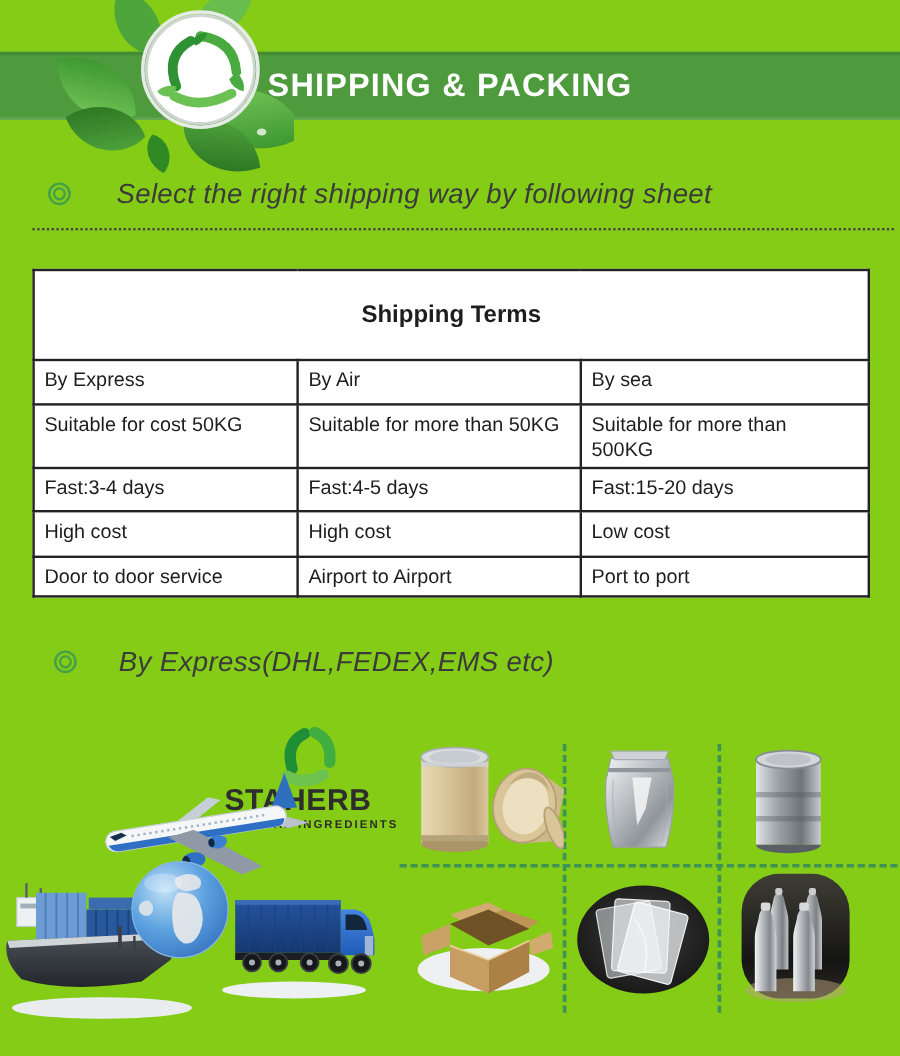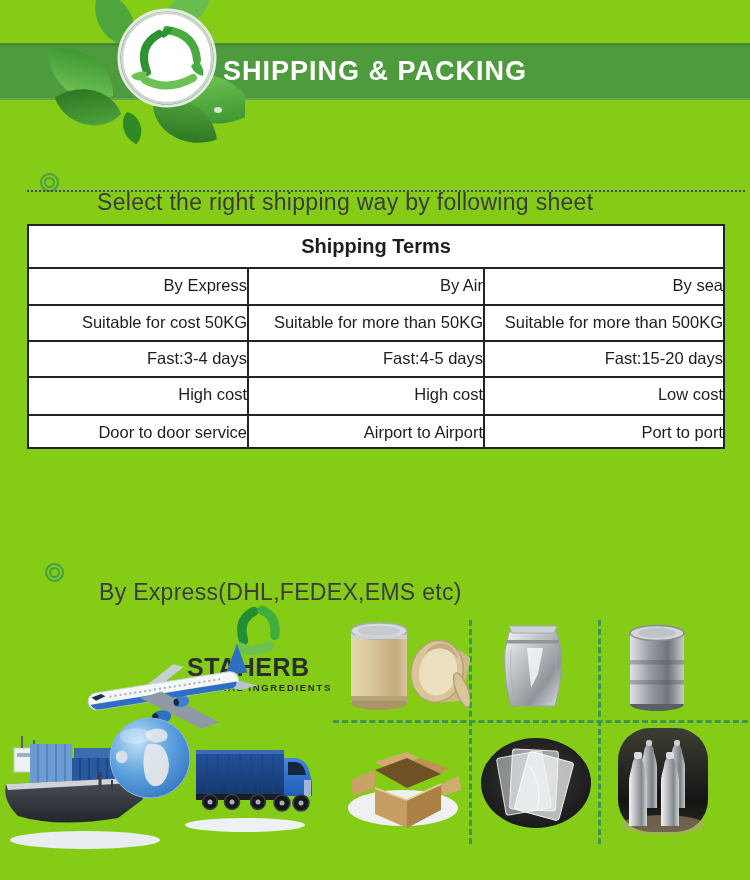--- a/index.html
+++ b/index.html
@@ -9,39 +9,39 @@
   
   .banner{position:absolute;left:0;top:43px;width:750px;height:57px;background:#4d9b3c;
           box-shadow:inset 0 3px 0 rgba(0,0,0,0.10), inset 0 -2px 0 rgba(255,255,255,0.12);}
   .banner-title{position:absolute;left:0;right:0;top:50%;transform:translateY(-52%);
           text-align:center;color:#ffffff;font-size:27px;font-weight:700;letter-spacing:1px;}
 
   .logo-leaves{position:absolute;left:35px;top:-6px;width:210px;height:150px;z-index:5;}
 
   
   .heading{position:absolute;display:flex;align-items:center;}
-  .heading .txt{font-size:23px;color:#3b3b3b;letter-spacing:.3px;margin-top:41px;}
+  .heading .txt{font-style:italic;font-size:23px;color:#3b3b3b;letter-spacing:.3px;}
   .h1{left:40px;top:148px;}
   .h2{left:45px;top:538px;}
   .bullet{position:relative;width:15px;height:15px;border:2px solid #45a049;border-radius:50%;
           display:inline-block;flex:0 0 auto;}
   .bullet .in{position:absolute;left:50%;top:50%;width:7px;height:7px;margin:-5.5px 0 0 -5.5px;
           border:2px solid #45a049;border-radius:50%;}
   .h1 .txt{margin-left:38px;}
   .h2 .txt{margin-left:35px;}
 
   .dotted-line{position:absolute;left:27px;top:190px;width:718px;border-top:2px dotted #474747;}
 
   
   table.ship{position:absolute;left:27px;top:224px;width:696px;border-collapse:collapse;
              table-layout:fixed;background:#fff;}
   table.ship th, table.ship td{border:2px solid #232323;color:#1d1d1d;}
-  table.ship th{font-size:20px;font-weight:600;text-align:center;padding:9px 4px;}
-  table.ship td{font-size:16.5px;font-weight:400;text-align:right;vertical-align:top;
-                padding:6px 0 4px 8px;line-height:1.25;}
+  table.ship th{font-size:20px;font-weight:600;text-align:center;padding:25px 4px;}
+  table.ship td{font-size:16.5px;font-weight:400;text-align:left;vertical-align:top;
+                padding:6px 15px 4px 8px;line-height:1.25;}
 
   
   .staherb{position:absolute;left:168px;top:603px;width:175px;height:60px;display:flex;align-items:center;flex-direction:column;}
   .staherb svg{width:52px;height:52px;flex:0 0 auto;}
   .staherb .words{margin-left:8px;}
   .staherb .nm{font-size:25px;font-weight:700;color:#2d2d2d;letter-spacing:.5px;line-height:1;}
   .staherb .tg{font-size:9.5px;font-weight:700;color:#2d2d2d;letter-spacing:1.7px;margin-top:2px;}
 
   .composite{position:absolute;left:0;top:640px;width:335px;height:235px;}
 

